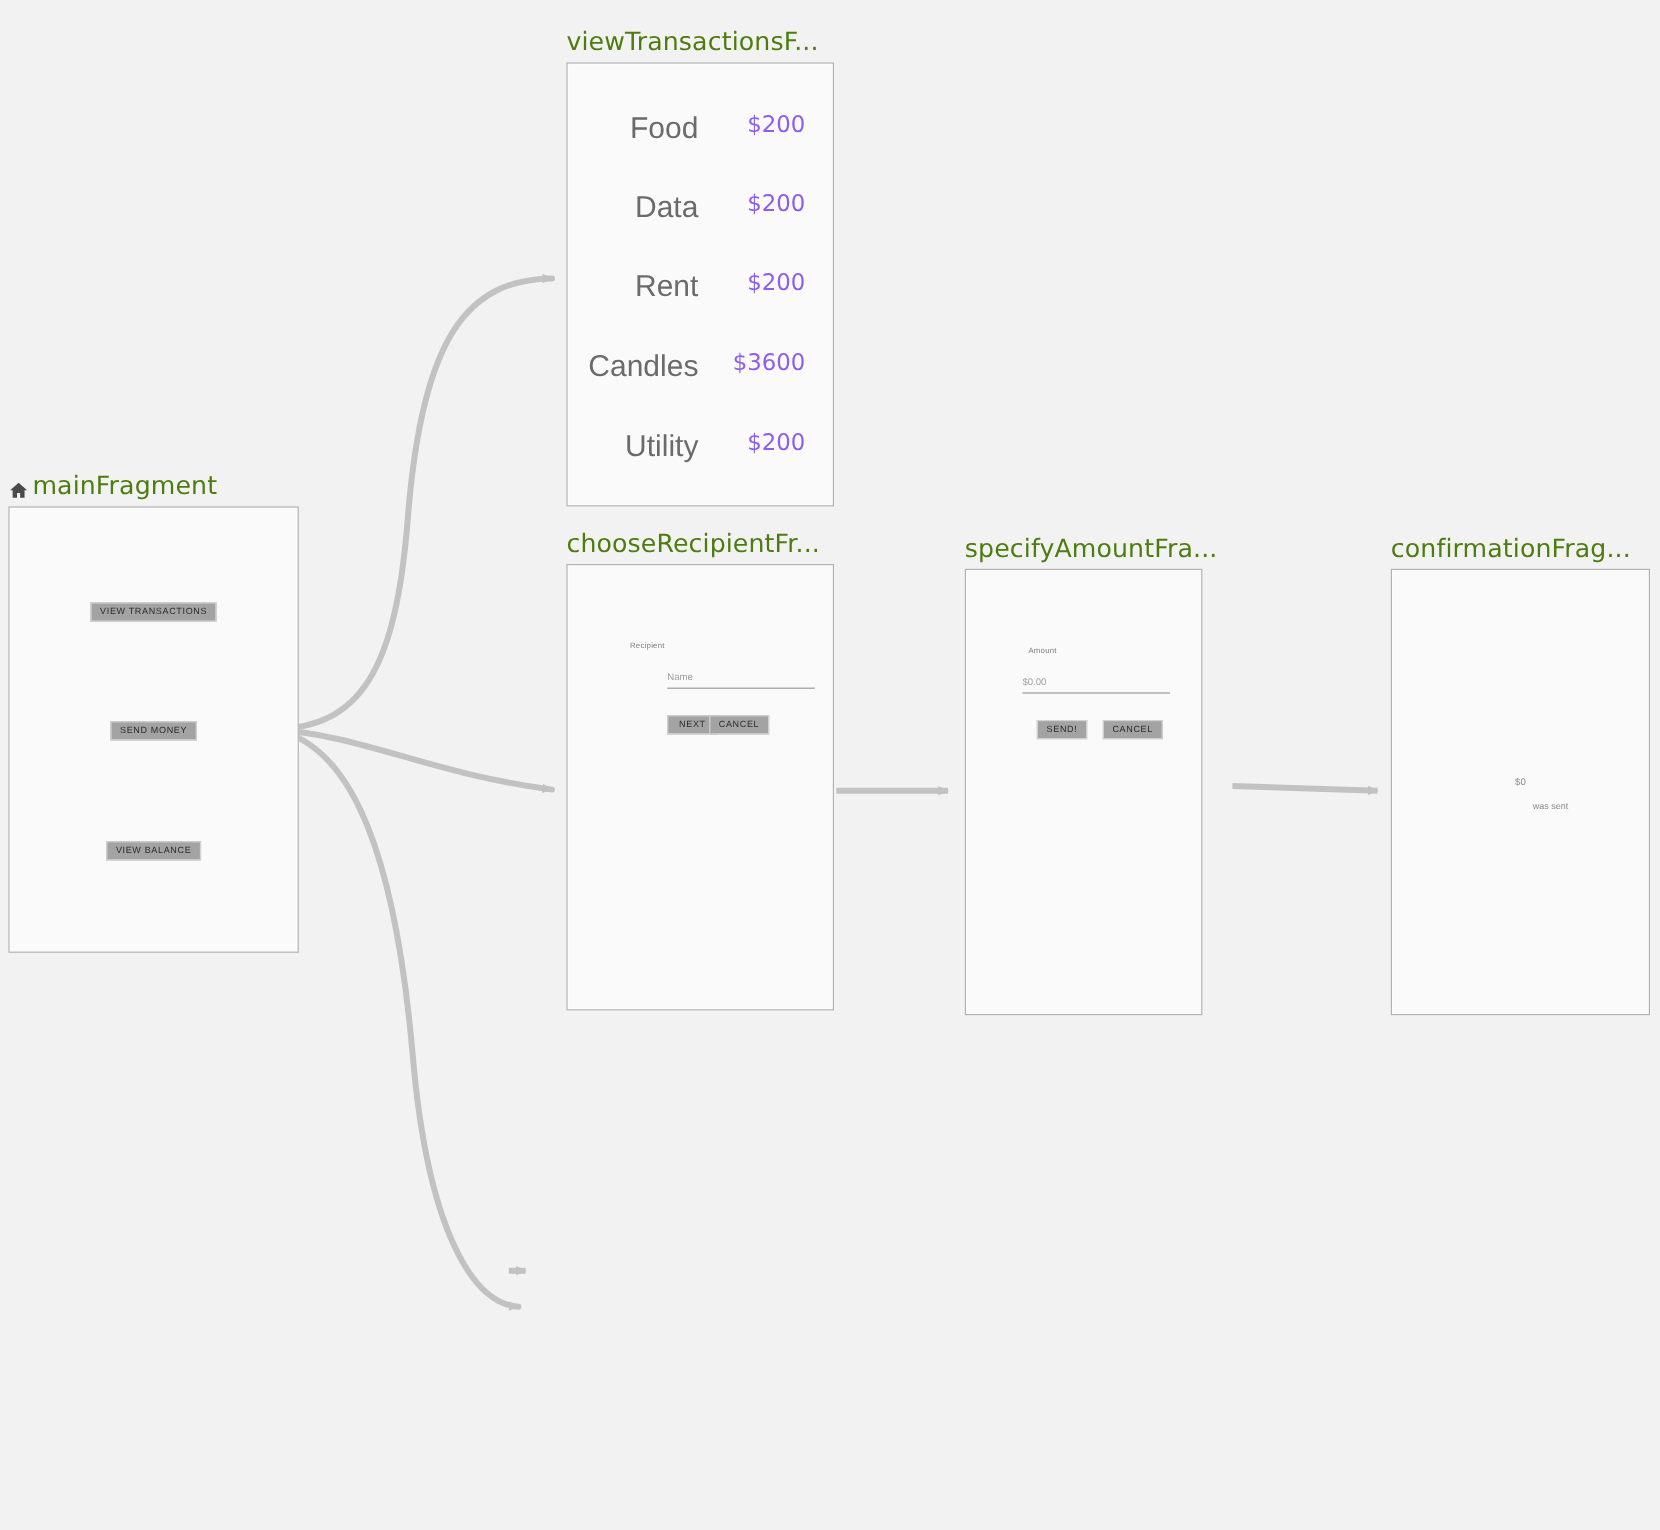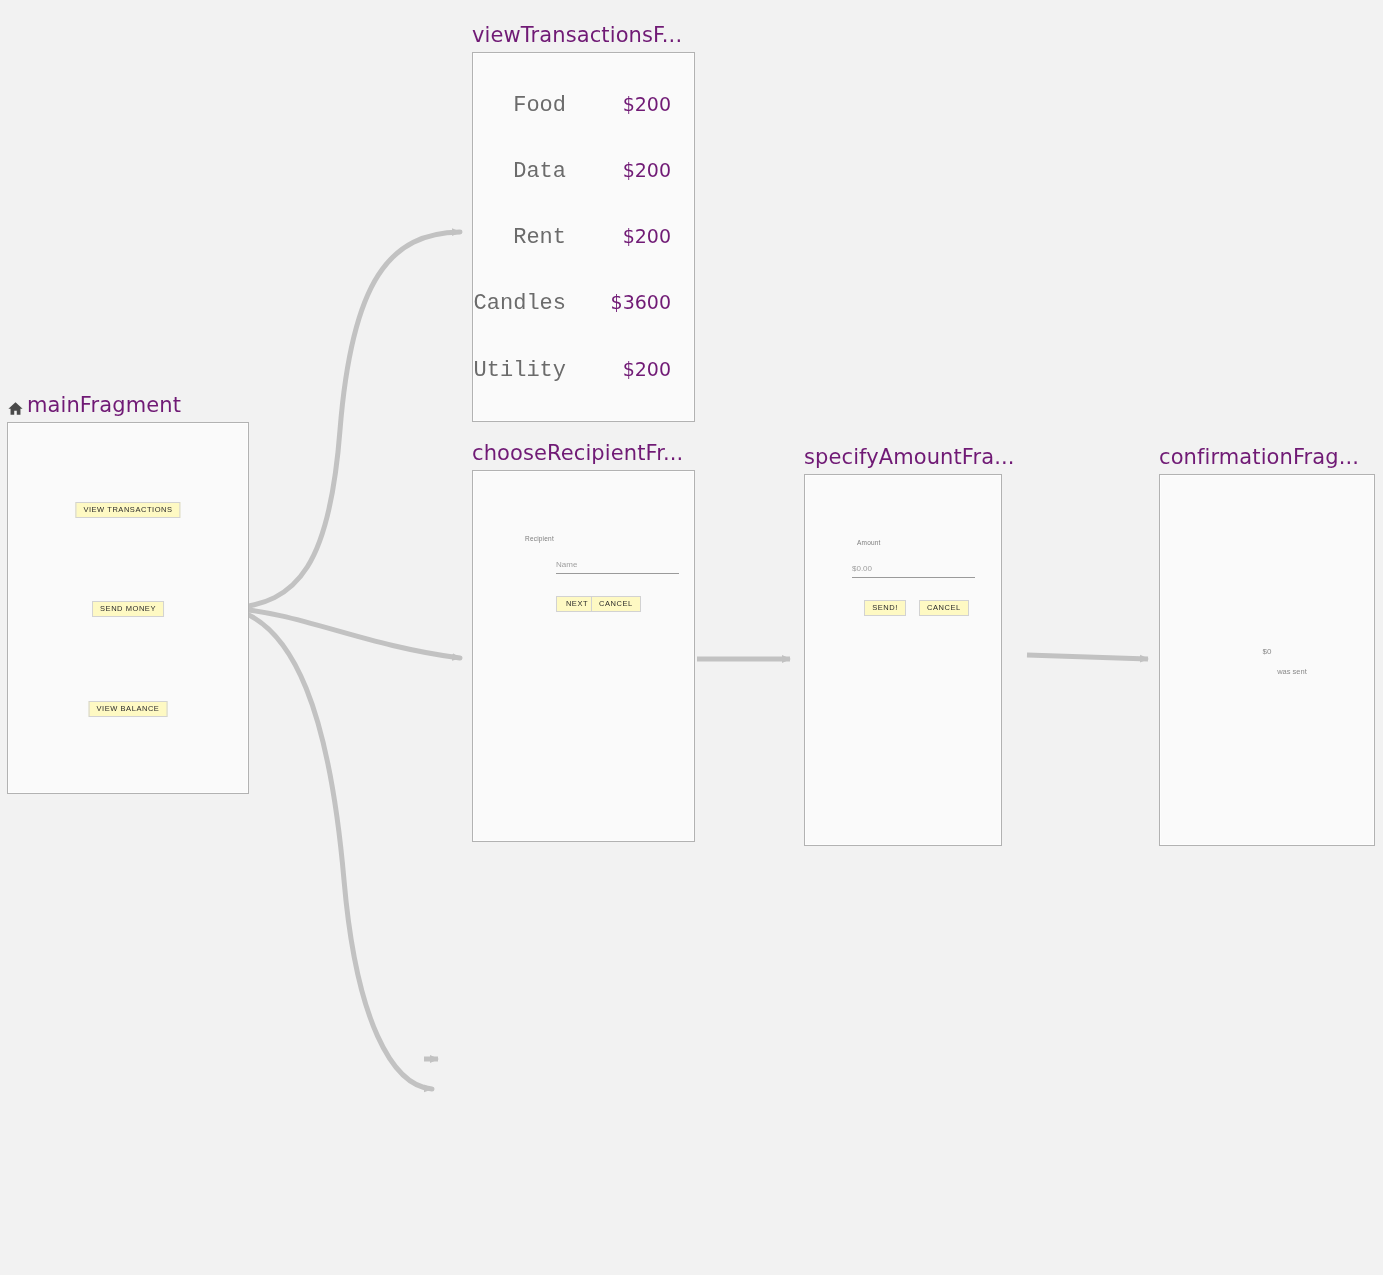--- a/index.html
+++ b/index.html
@@ -35,21 +35,21 @@
   
   .node {
     position: absolute;
   }
   .node-title {
     position: absolute;
     bottom: 100%;
     left: 0;
     white-space: nowrap;
     font-size: 21px;
-    color: #701a75;
+    color: #4d7c0f;
     font-family: "DejaVu Sans", "Liberation Sans", sans-serif;
     font-weight: 400;
     padding-bottom: 5px;
     letter-spacing: 0.1px;
     display: flex;
     align-items: center;
     gap: 3px;
   }
   .home-icon {
     display: inline-block;
@@ -65,21 +65,21 @@
     background: #fafafa;
     border: 1px solid #b2b2b2;
     box-sizing: border-box;
     box-shadow: 0 0 0 1px rgba(255,255,255,0.65) inset;
     overflow: hidden;
   }
 
   
   .mini-btn {
     position: absolute;
-    background: #fef9c3;
+    background: #a3a3a3;
     border: 1px solid #d2d2d2;
     color: #2b2b2b;
     font-size: 7.5px;
     letter-spacing: 0.55px;
     font-family: "Liberation Sans", sans-serif;
     display: flex;
     align-items: center;
     justify-content: center;
     box-sizing: border-box;
     transform: translateX(-50%);
@@ -92,33 +92,33 @@
   
   .tx-row {
     position: absolute;
     left: 0;
     right: 0;
     height: 26px;
     display: block;
   }
   .tx-label {
     position: absolute;
-    right: 128px;
-    top: 0;
-    font-size: 22px;
+    right: 112px;
+    top: 0;
+    font-size: 25px;
     color: #6b6b6b;
-    font-family: Liberation Mono, monospace;
+    font-family: Liberation Sans, sans-serif;
     white-space: nowrap;
   }
   .tx-amount {
     position: absolute;
     right: 23px;
     top: 0;
     font-size: 19px;
-    color: #701a75;
+    color: #8b5cf6;
     font-family: "DejaVu Sans", "Liberation Sans", sans-serif;
     white-space: nowrap;
   }
 
   
   .form-label {
     position: absolute;
     font-size: 6.5px;
     color: #7d7d7d;
     font-family: "Liberation Sans", sans-serif;

